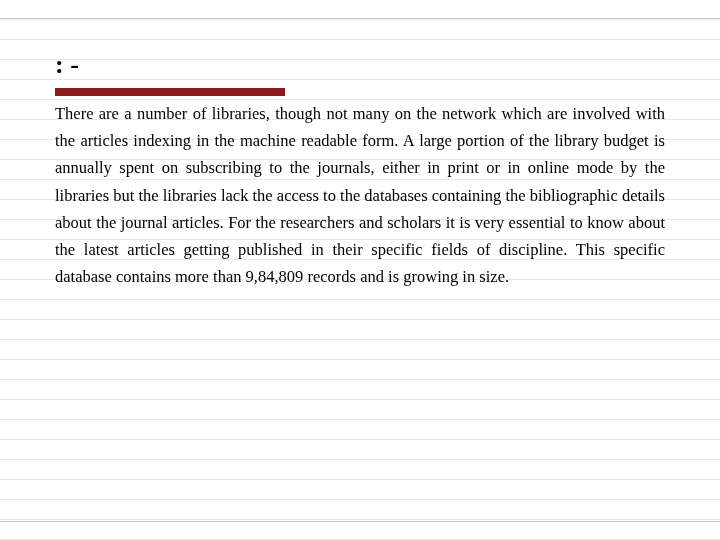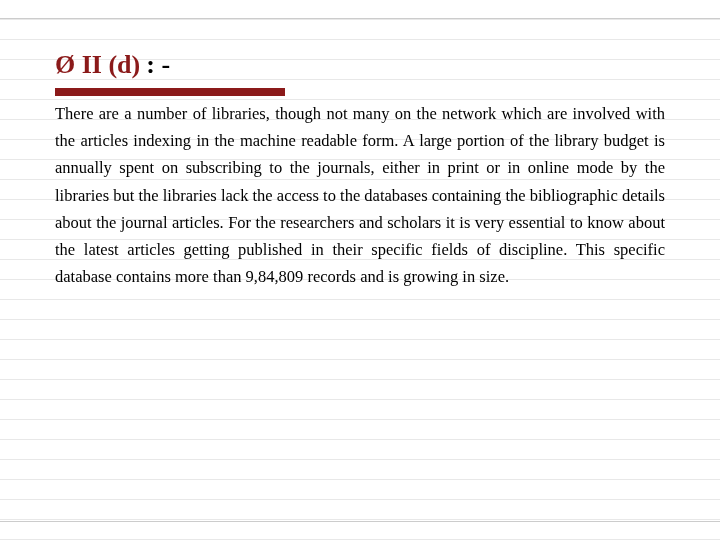--- a/index.html
+++ b/index.html
@@ -123,20 +123,19 @@
 
 <div class="slide">
   <div class="top-line"></div>
   <div class="bottom-line"></div>
 
   <div class="content-area">
     <div class="red-bar"></div>
 
     <div class="heading-row">
       <div class="heading-text">
-        <span class="heading-prefix">Ø II (d)</span>
         <span> : -</span>
       </div>
     </div>
 
     <p class="body-text">There are a number of libraries, though not many on the network which are involved with the articles indexing in the machine readable form. A large portion of the library budget is annually spent on subscribing to the journals, either in print or in online mode by the libraries but the libraries lack the access to the databases containing the bibliographic details about the journal articles. For the researchers and scholars it is very essential to know about the latest articles getting published in their specific fields of discipline. This specific database contains more than 9,84,809 records and is growing in size.</p>
   </div>
 </div>
 
 </body></html>

